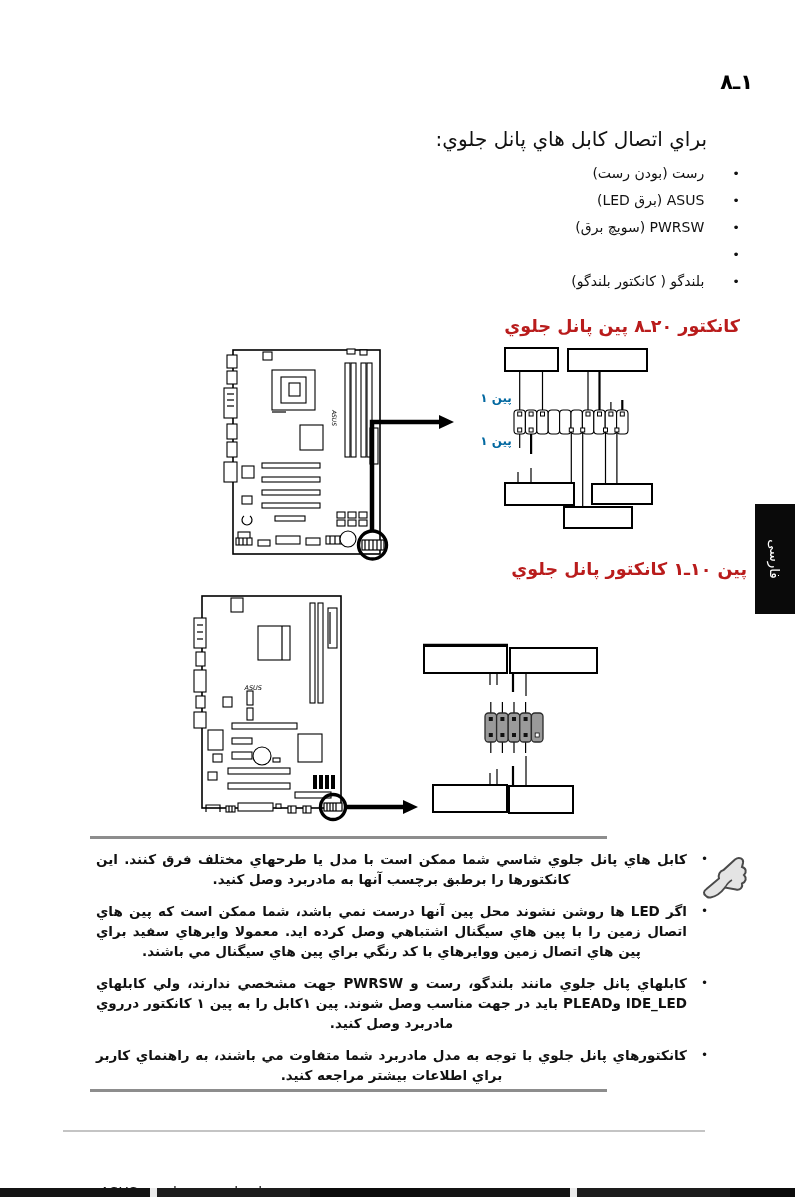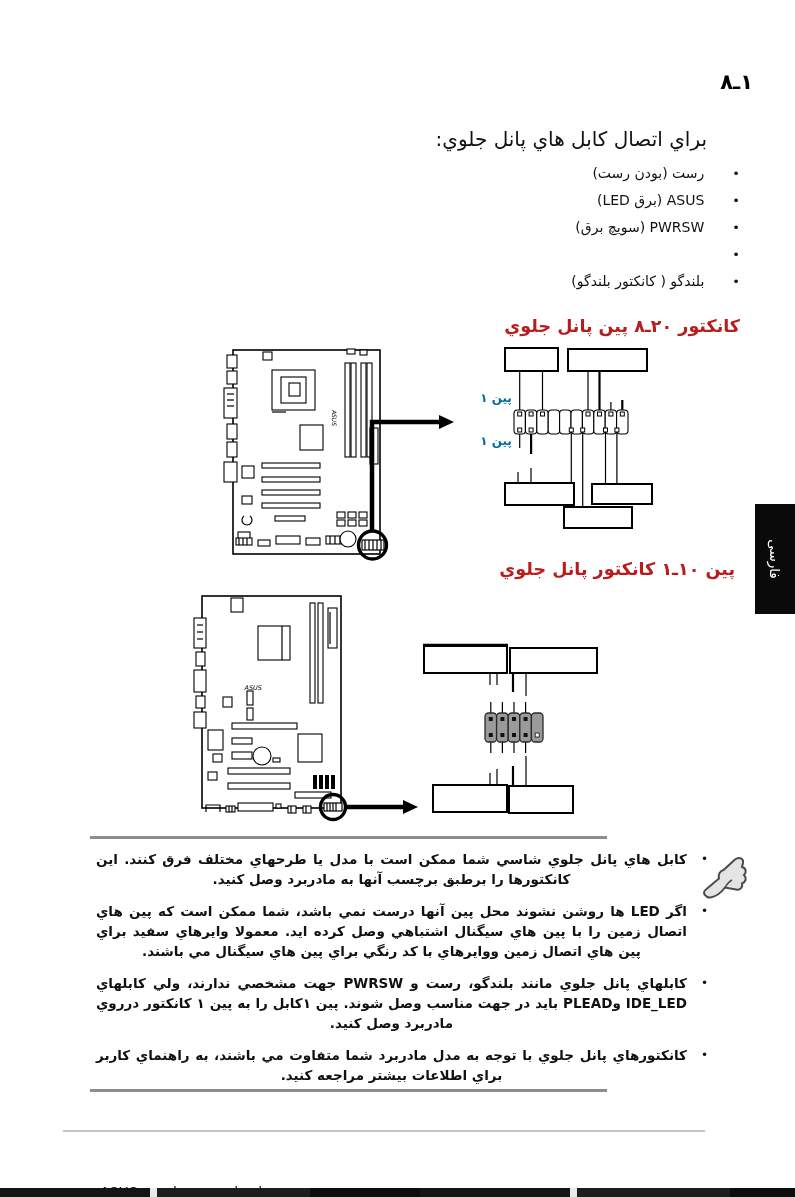--- a/index.html
+++ b/index.html
@@ -10,21 +10,21 @@
   .title-row{top:70px;right:42px;display:flex;direction:rtl;align-items:baseline;gap:40px;
              font-weight:bold;font-size:21px;color:#000;}
   .intro{top:127px;right:88px;font-size:20px;direction:rtl;}
   
   .bullets{top:160px;right:55px;direction:rtl;}
   .bullet-item{display:flex;direction:rtl;gap:28px;height:27px;line-height:27px;font-size:14px;}
   .bullet-item .dot{font-size:13px;line-height:27px;}
   
   .h-diagram{font-weight:bold;font-size:17.5px;direction:rtl;color:#b91c1c;text-align:center;}
   .h1{top:316px;right:55px;}
-  .h2{top:559px;right:60px;}
+  .h2{top:559px;right:48px;}
   
   .pinlbl{width:36px;text-align:center;direction:rtl;font-size:12px;font-weight:bold;color:#0369a1;}
   
   .tab{left:755px;top:504px;width:40px;height:110px;background:#0a0a0a;
        display:flex;align-items:center;justify-content:center;}
   .tab span{display:block;transform:rotate(90deg);color:#fff;font-size:13.5px;white-space:nowrap;}
   
   .notes{left:96px;top:849px;width:612px;direction:rtl;}
   .note{display:flex;direction:rtl;gap:14px;margin-bottom:12px;font-size:13.5px;line-height:20px;}
   .note .dot{line-height:20px;font-size:12px;}

